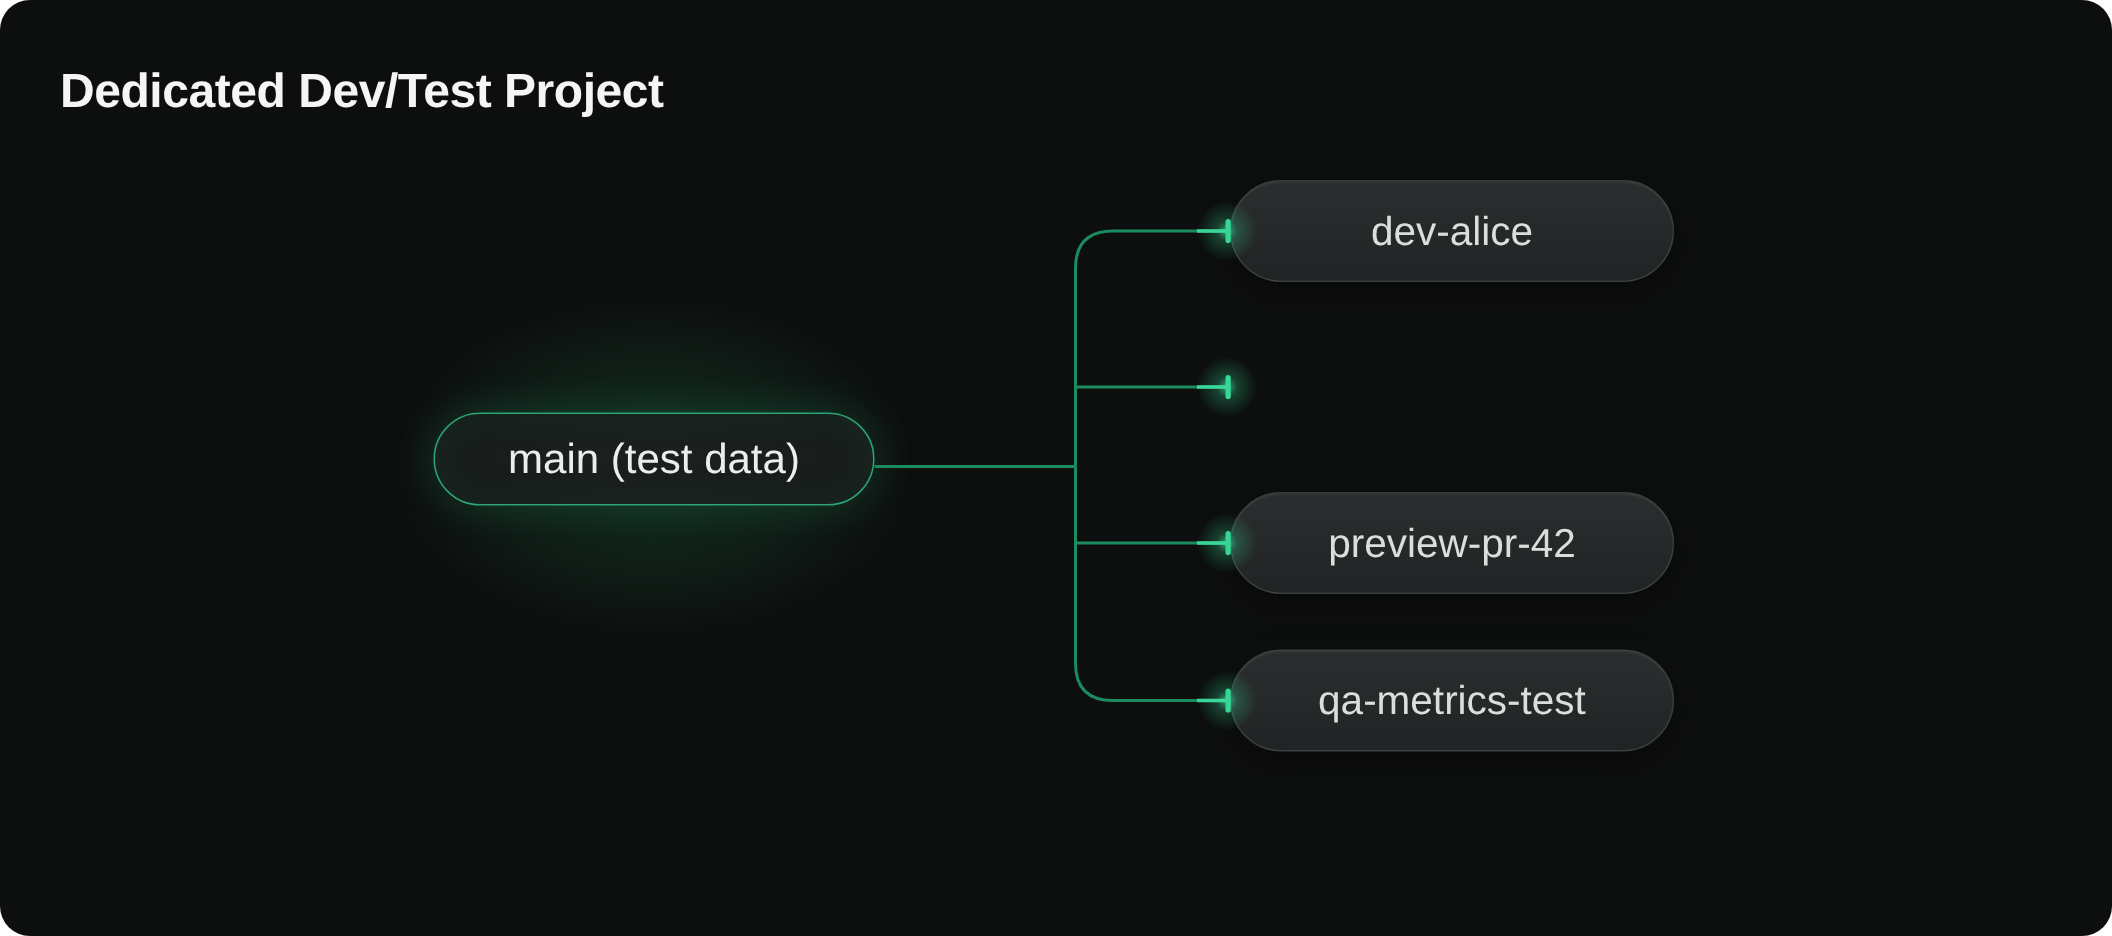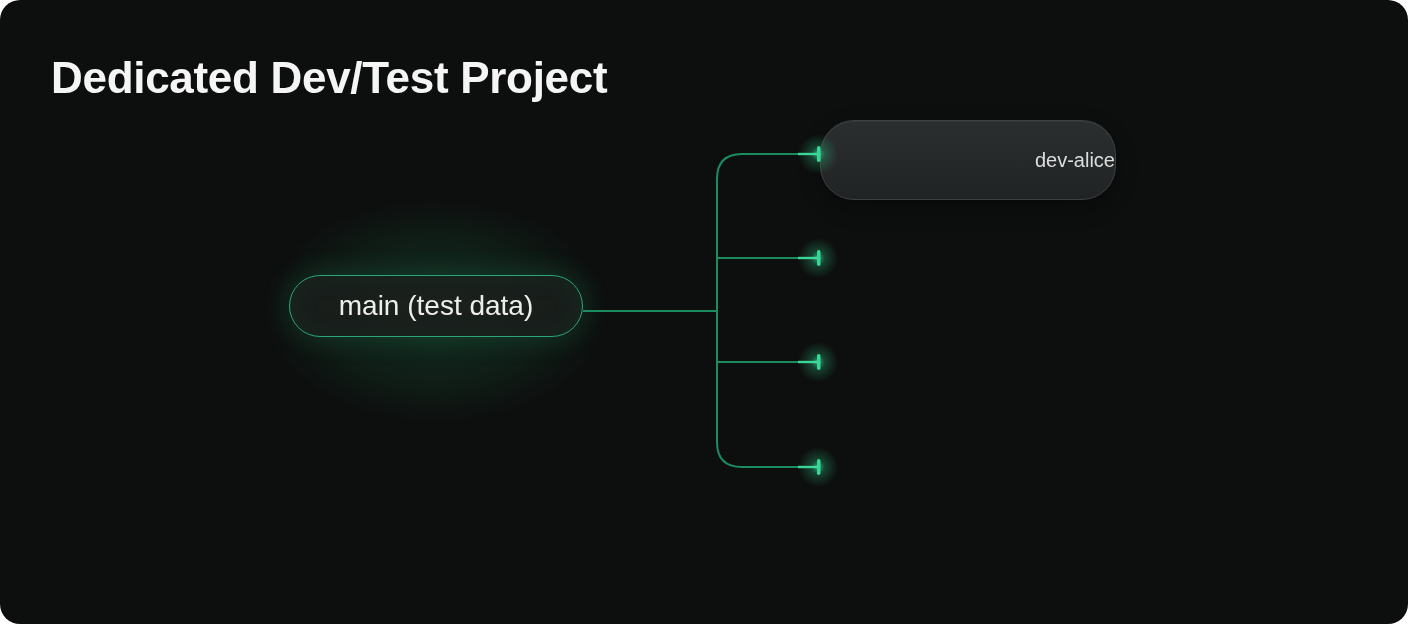--- a/index.html
+++ b/index.html
@@ -13,22 +13,22 @@
     width: 1408px;
     height: 624px;
     background: #0d0f0e;
     border-radius: 20px;
     overflow: hidden;
   }
   .title {
     position: absolute;
     left: 40px;
     top: 42px;
-    margin: 11px;
-    font-size: 44px;
+    margin: 0;
+    font-size: 32px;
     font-weight: 600;
     letter-spacing: -0.3px;
     color: #f4f5f4;
   }
   
   .root-glow {
     position: absolute;
     left: 196px;
     top: 156px;
     width: 480px;
@@ -54,28 +54,27 @@
     border-radius: 36px;
     background: radial-gradient(120% 160% at 50% 45%, #1c211e 0%, #141917 75%);
     border: 1.5px solid #2ca678;
     box-shadow: 0 0 28px rgba(44,166,120,0.22), inset 0 0 26px rgba(40,150,95,0.10);
     color: #eceeec;
     font-size: 28px;
   }
   .node-branch {
     left: 820px;
     width: 296px;
-    height: 80px;
+    height: 68px;
     border-radius: 34px;
     background: linear-gradient(180deg, #2b2e2f 0%, #212424 100%);
     border: 1px solid #3c4040;
     box-shadow: inset 0 1px 0 rgba(255,255,255,0.05), 0 8px 20px rgba(0,0,0,0.35);
     color: #dcdedd;
-    font-size: 20px;
-    justify-content: flex-end;
+    font-size: 27px;
   }
   .node-branch-0 { top: 120px; }
   .node-branch-1 { top: 224px; }
   .node-branch-2 { top: 328px; }
   .node-branch-3 { top: 433px; }
   .connectors {
     position: absolute;
     left: 0;
     top: 0;
     z-index: 3;
@@ -93,21 +92,27 @@
 
   <div class="node node-root">
     <span>main (test data)</span>
   </div>
 
   <div class="node node-branch node-branch-0">
     <span>dev-alice</span>
   </div>
 
 
+  <div class="node node-branch node-branch-2">
+    <span>preview-pr-42</span>
+  </div>
 
+  <div class="node node-branch node-branch-3">
+    <span>qa-metrics-test</span>
+  </div>
 
   <svg class="connectors" width="1408" height="624" viewBox="0 0 1408 624">
     <defs>
       <radialGradient id="epGlow">
         <stop offset="0" stop-color="#3ee2a1" stop-opacity="0.75"></stop>
         <stop offset="0.35" stop-color="#2cb87f" stop-opacity="0.30"></stop>
         <stop offset="1" stop-color="#2cb87f" stop-opacity="0"></stop>
       </radialGradient>
     </defs>
 

